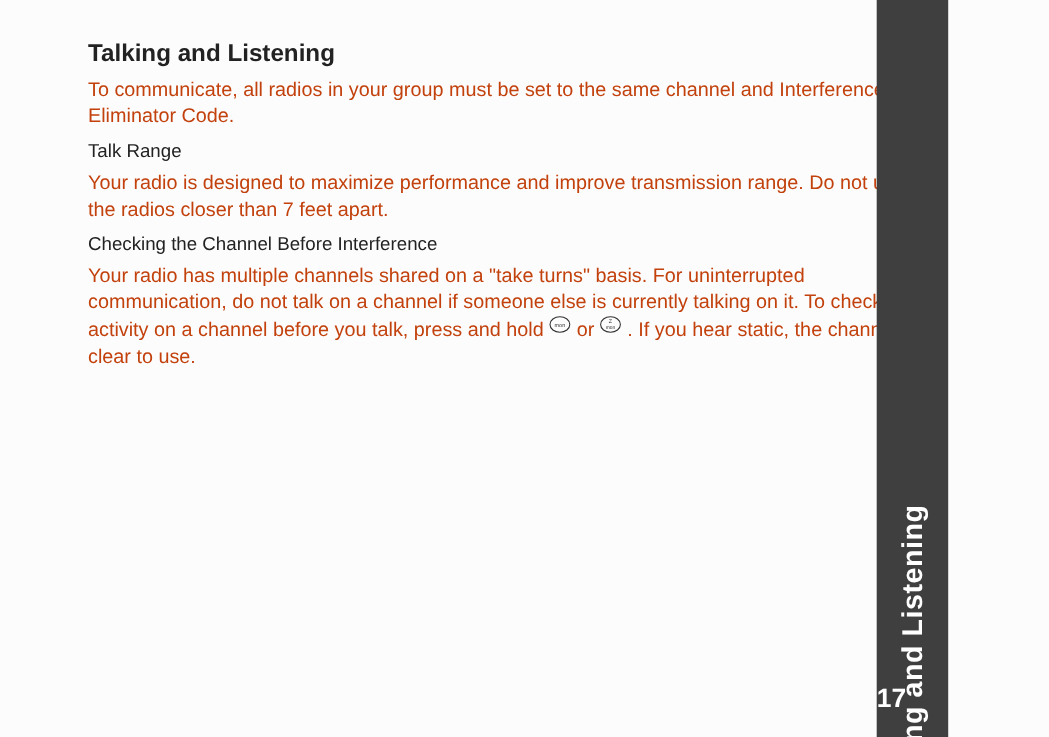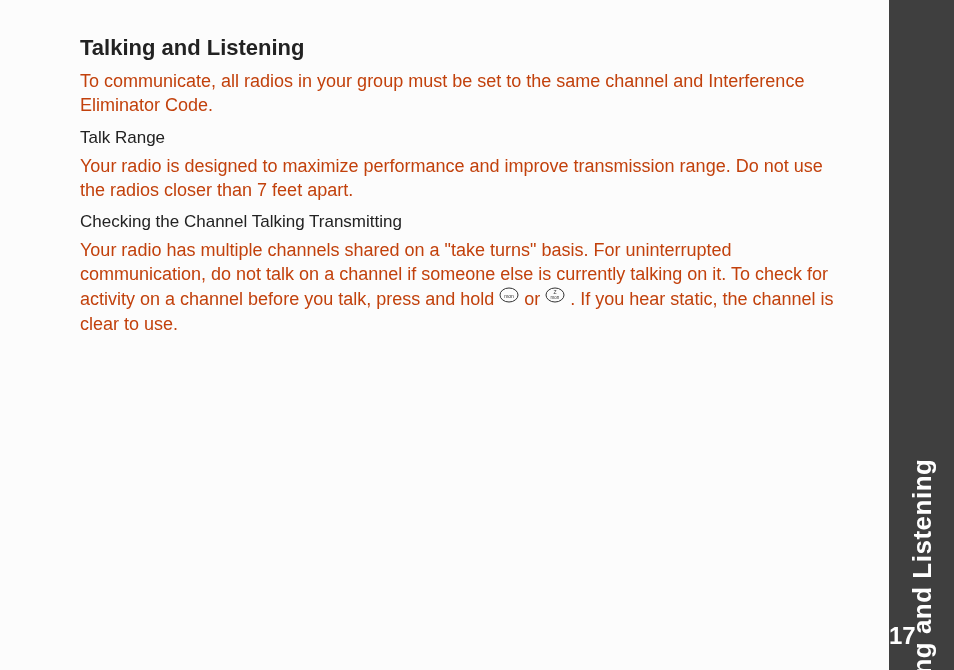--- a/index.html
+++ b/index.html
@@ -8,21 +8,21 @@
     width: 954px;
     height: 670px;
     font-family: Arial, Helvetica, sans-serif;
     background: #fcfcfc;
     position: relative;
     overflow: hidden;
     color: #333;
   }
   .page {
     position: relative;
-    width: 954px;
+    width: 862px;
     height: 670px;
     box-sizing: border-box;
   }
   .content {
     position: absolute;
     left: 80px;
     top: 35px;
     width: 770px;
   }
   h1.title {
@@ -93,21 +93,21 @@
 
     <h1 class="title">Talking and Listening</h1>
 
     <p>To communicate, all radios in your group must be set to the same channel and Interference Eliminator Code.</p>
 
 
 
     <div class="subhead">Talk Range</div>
     <p>Your radio is designed to maximize performance and improve transmission range. Do not use the radios closer than 7 feet apart.</p>
 
-    <div class="subhead">Checking the Channel Talking Transmitting</div>
+    <div class="subhead">Checking the Channel Before Interference</div>
     <p>
       <span>Your radio has multiple channels shared on a "take turns" basis. For uninterrupted communication, do not talk on a channel if someone else is currently talking on it. To check for activity on a channel before you talk, press and hold </span>
       <span class="iconbtn">
         <svg width="20" height="18" viewBox="0 0 20 18">
           <ellipse cx="10" cy="9" rx="9" ry="7" fill="none" stroke="#333" stroke-width="1"></ellipse>
           <text x="10" y="11.5" text-anchor="middle" font-size="5" font-family="Arial" fill="#333">mon</text>
         </svg>
       </span>
       <span>or </span>
       <span class="iconbtn">

